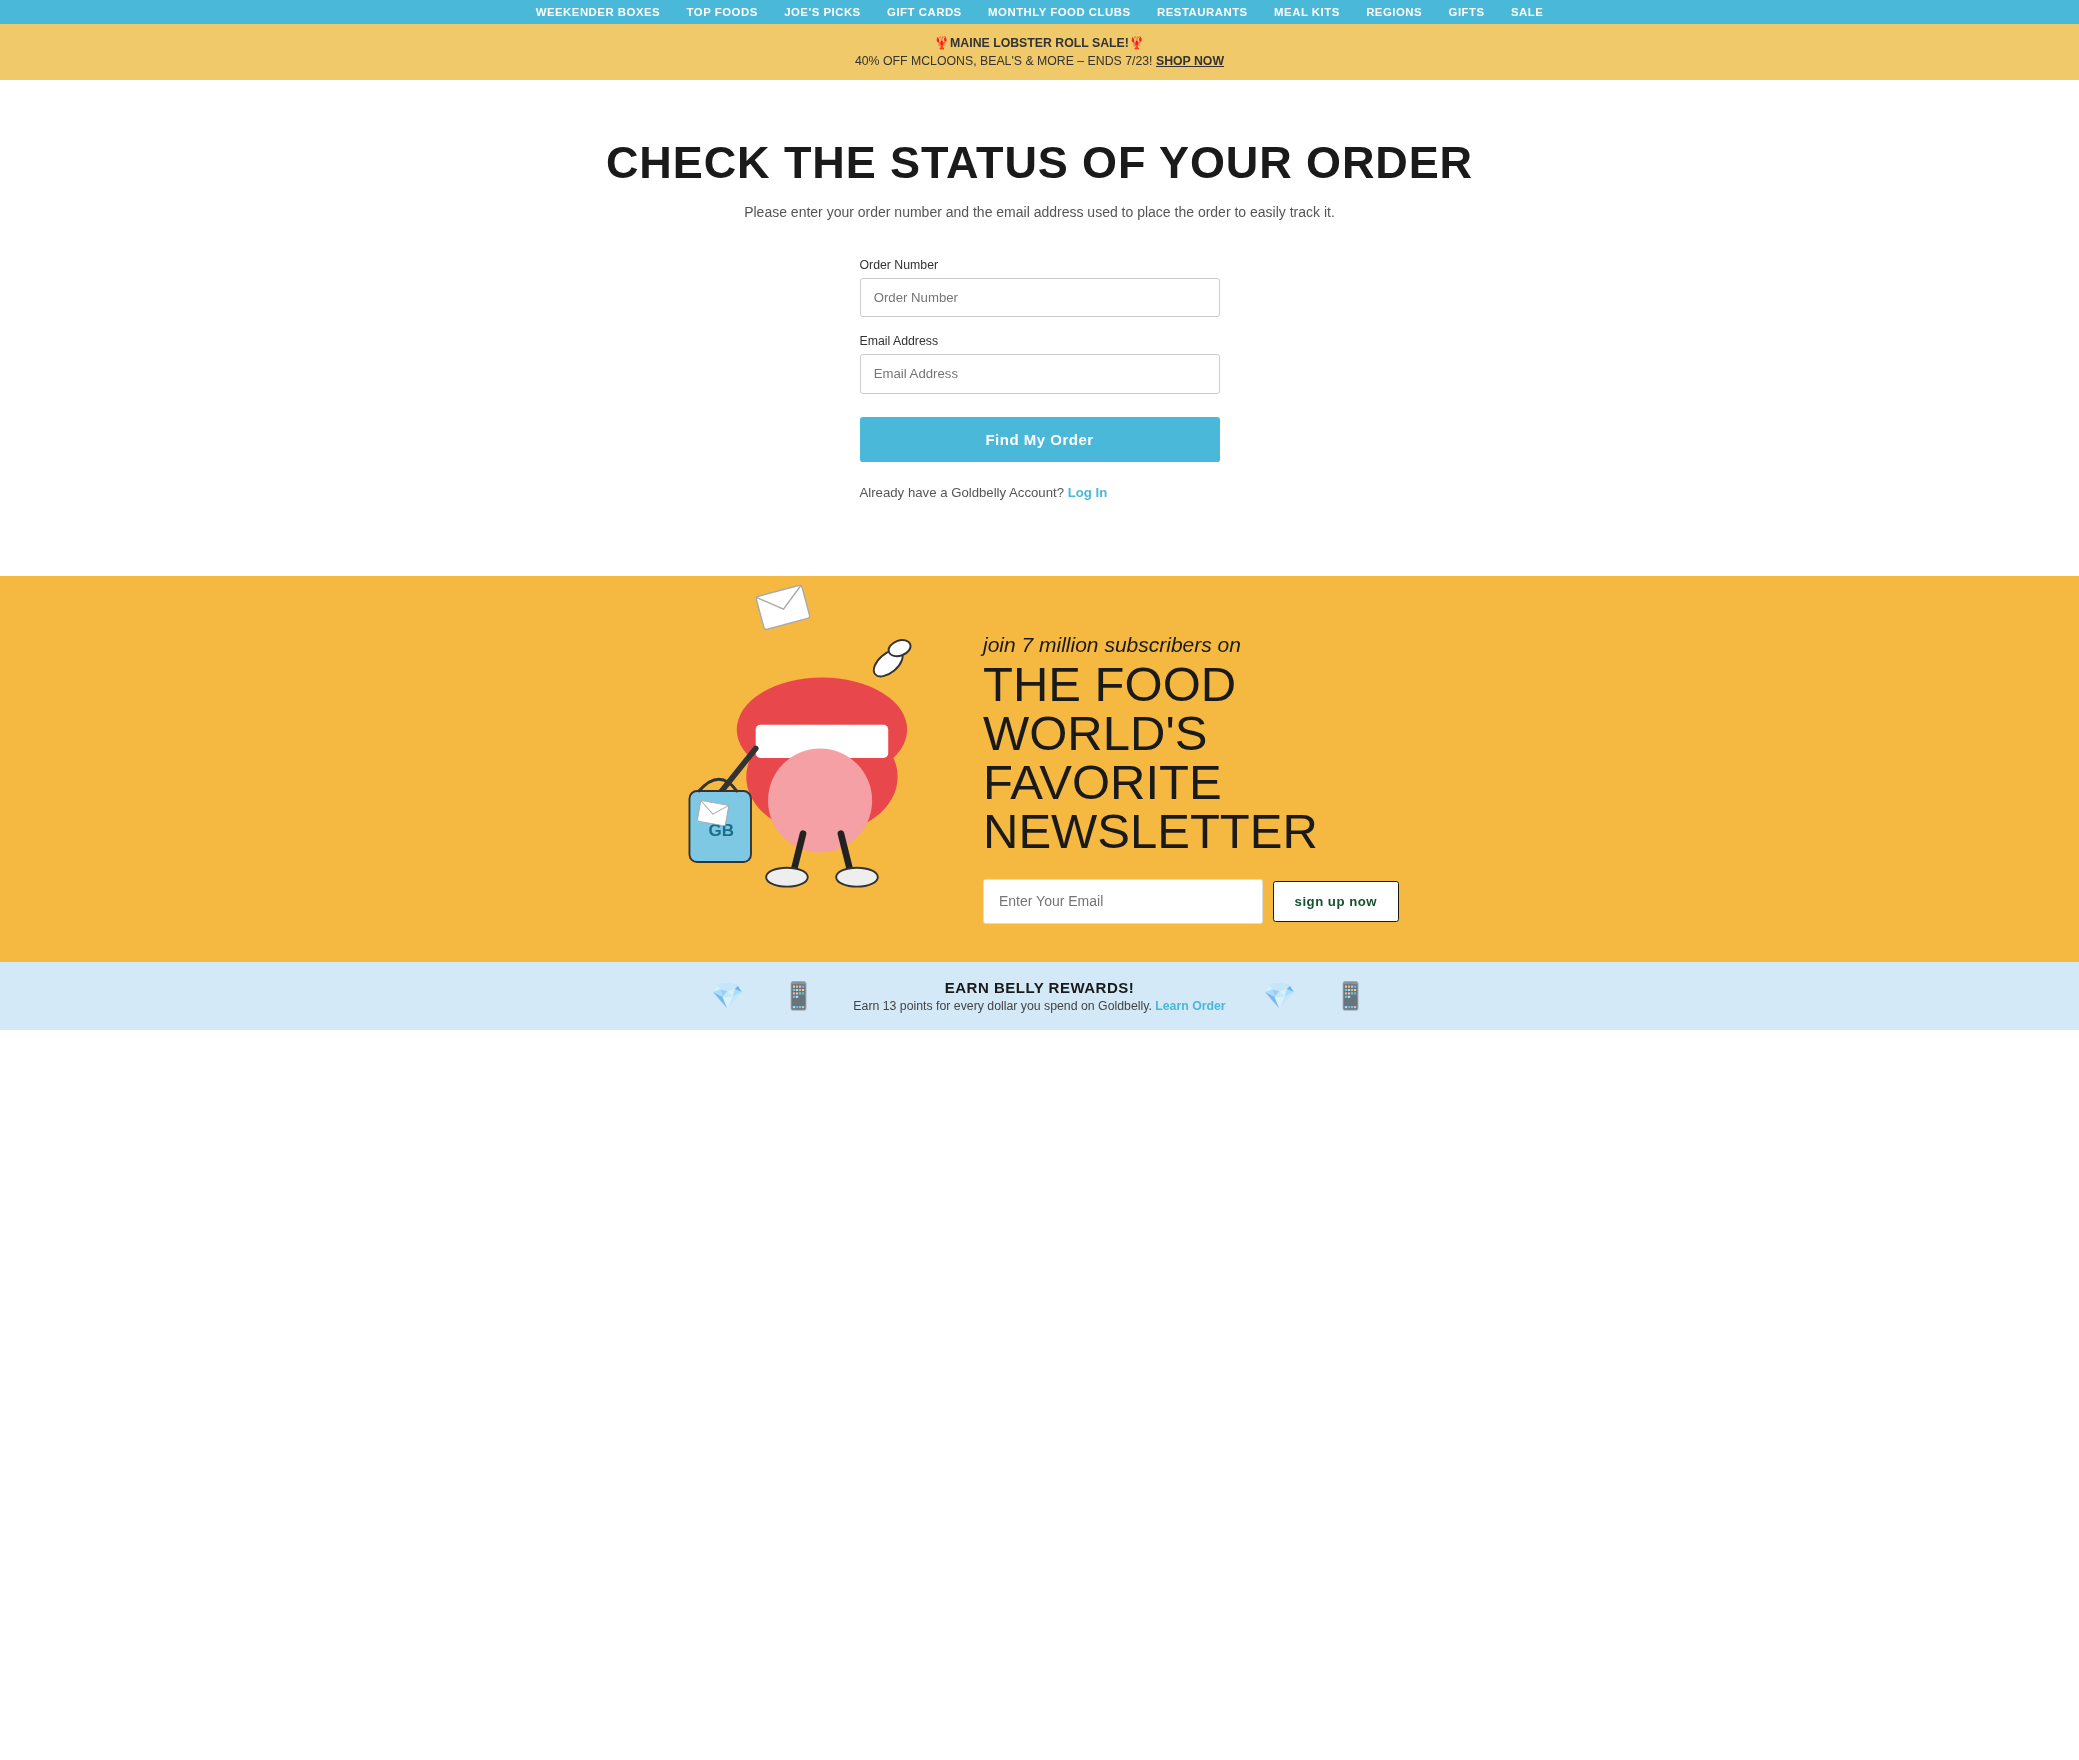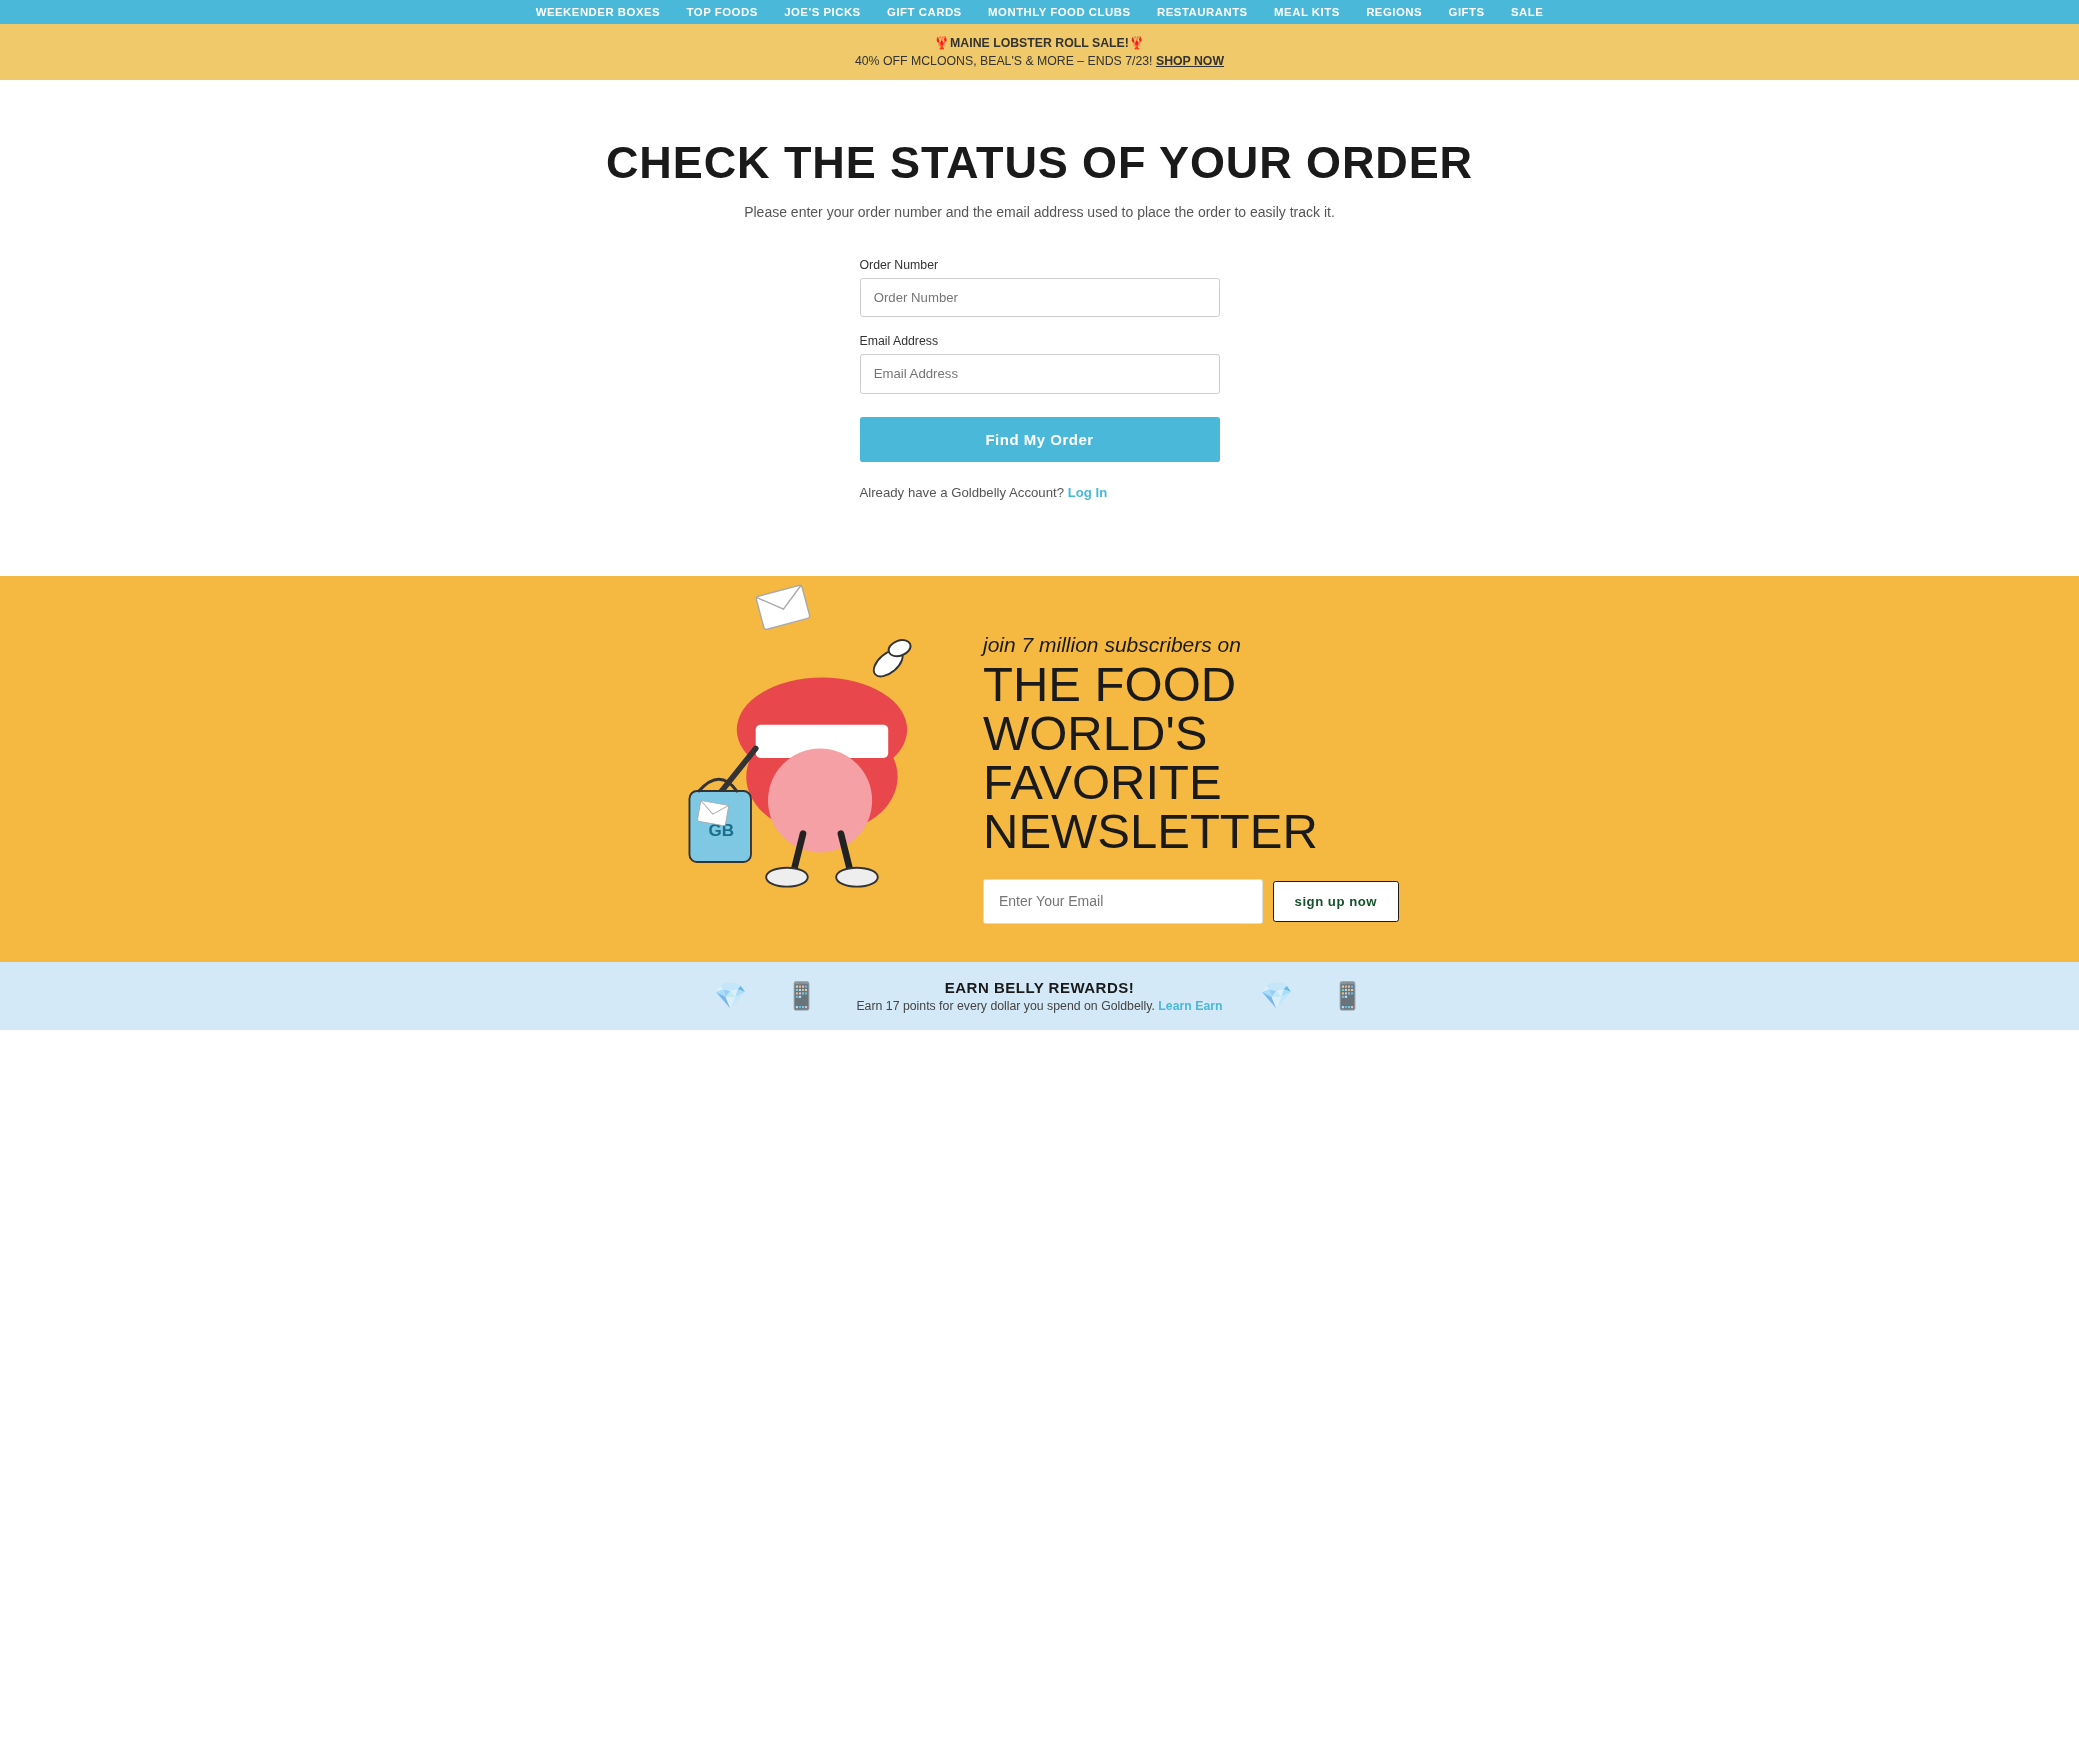--- a/index.html
+++ b/index.html
@@ -320,20 +320,20 @@
     </div>
   </div>
 </div>
 
 <div class="rewards-bar">
   <span class="rewards-icon">💎</span>
   <span class="rewards-icon">📱</span>
   <div class="rewards-text">
     <strong>EARN BELLY REWARDS!</strong>
     <p>
-      <span>Earn 17 points for every dollar you spend on Goldbelly.</span>
-      <a href="#">Learn Earn</a>
+      <span>Earn 13 points for every dollar you spend on Goldbelly.</span>
+      <a href="#">Learn Order</a>
     </p>
   </div>
   <span class="rewards-icon">💎</span>
   <span class="rewards-icon">📱</span>
 </div>
 
 
 </body></html>

